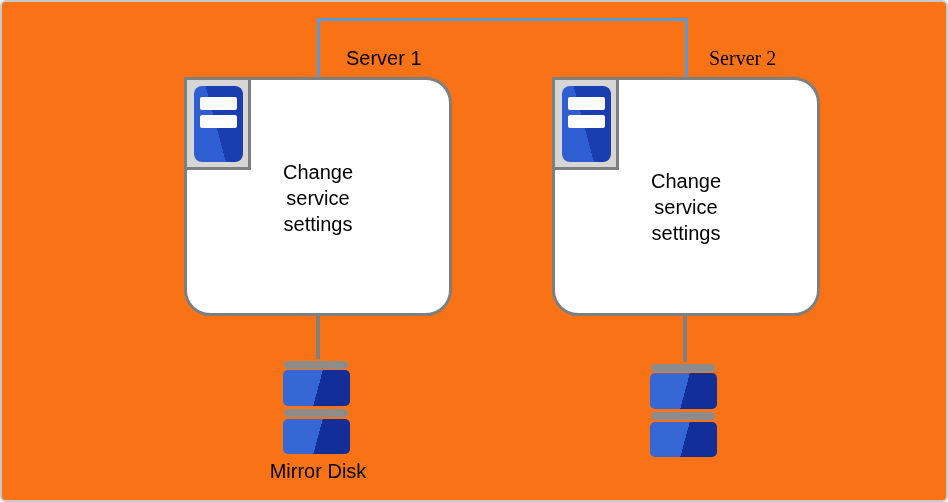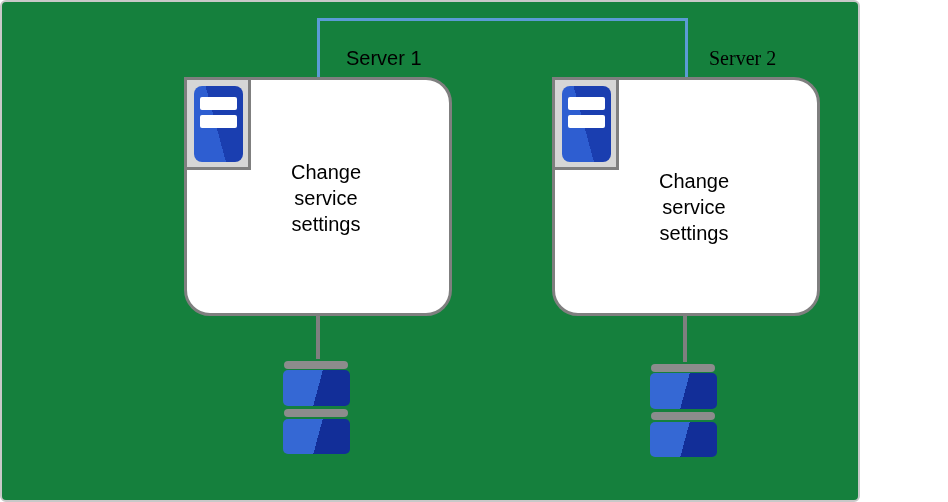--- a/index.html
+++ b/index.html
@@ -1,20 +1,20 @@
 <!DOCTYPE html>
 <html><head>
 <meta charset="utf-8">
 <style>
   html,body{margin:0;padding:0;background:#fff;}
   .canvas{
     position:relative;
-    width:860px;height:502px;
+    width:948px;height:502px;
     box-sizing:border-box;
-    background:#15803d;
+    background:#f97316;
     border:2px solid #c8c8c8;
     border-radius:6px;
     overflow:hidden;
     font-family:"Liberation Sans", sans-serif;
     color:#000;
   }
 
   
   .net-link{
     position:absolute;
@@ -62,21 +62,21 @@
     position:absolute;left:6px;width:37px;height:13px;
     background:#ffffff;border-radius:2px;
   }
   .tower-slot.t1{top:11px;}
   .tower-slot.t2{top:29px;}
 
   
   .service-text{
     position:absolute;width:268px;
     text-align:center;
-    font-size:20px;line-height:26px;padding-left:8px;
+    font-size:20px;line-height:26px;
   }
   .service-text.st1{left:182px;top:157px;}
   .service-text.st2{left:550px;top:166px;}
 
   
   .disk-connector{
     position:absolute;width:4px;background:#7f7f7f;
   }
   .disk-connector.c1{left:314px;top:311px;height:46px;}
   .disk-connector.c2{left:681px;top:311px;height:49px;}
@@ -154,14 +154,15 @@
     <div class="disk-bar p2"></div>
     <div class="disk-body r2"></div>
   </div>
   <div class="disk-stack d2">
     <div class="disk-bar p1"></div>
     <div class="disk-body r1"></div>
     <div class="disk-bar p2"></div>
     <div class="disk-body r2"></div>
   </div>
 
+  <div class="disk-label">Mirror Disk</div>
 
 </div>
 
 </body></html>

